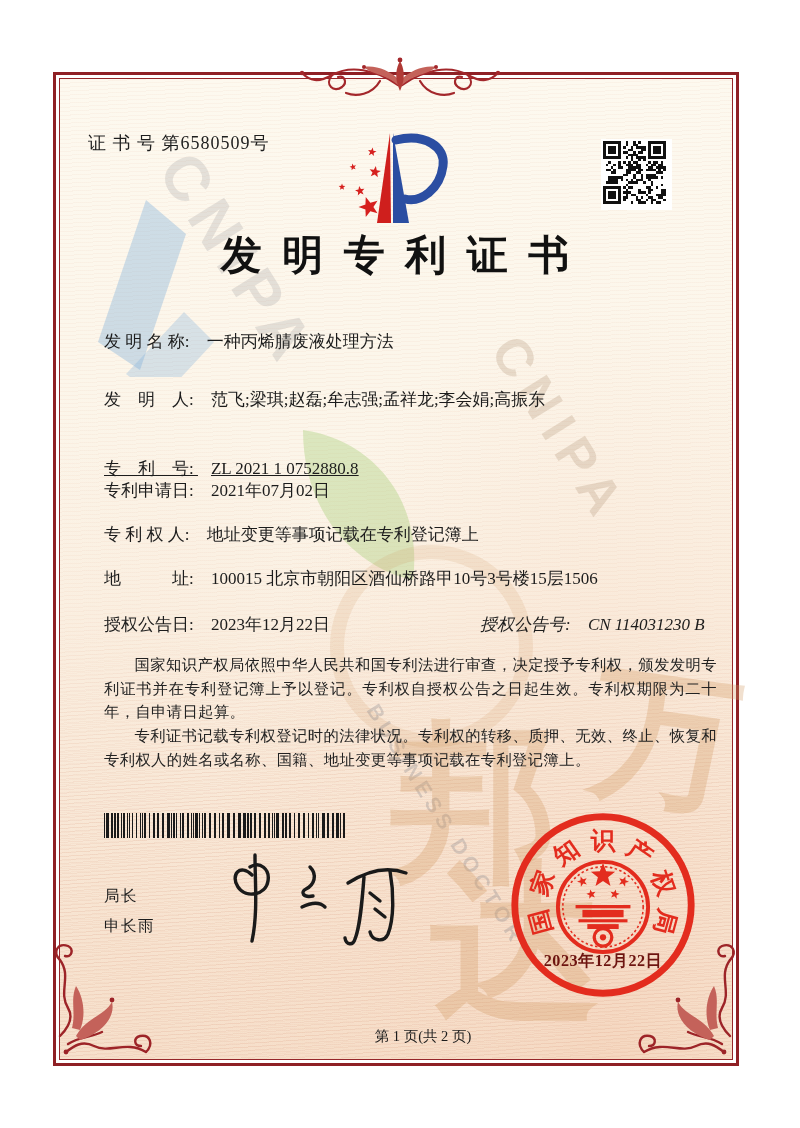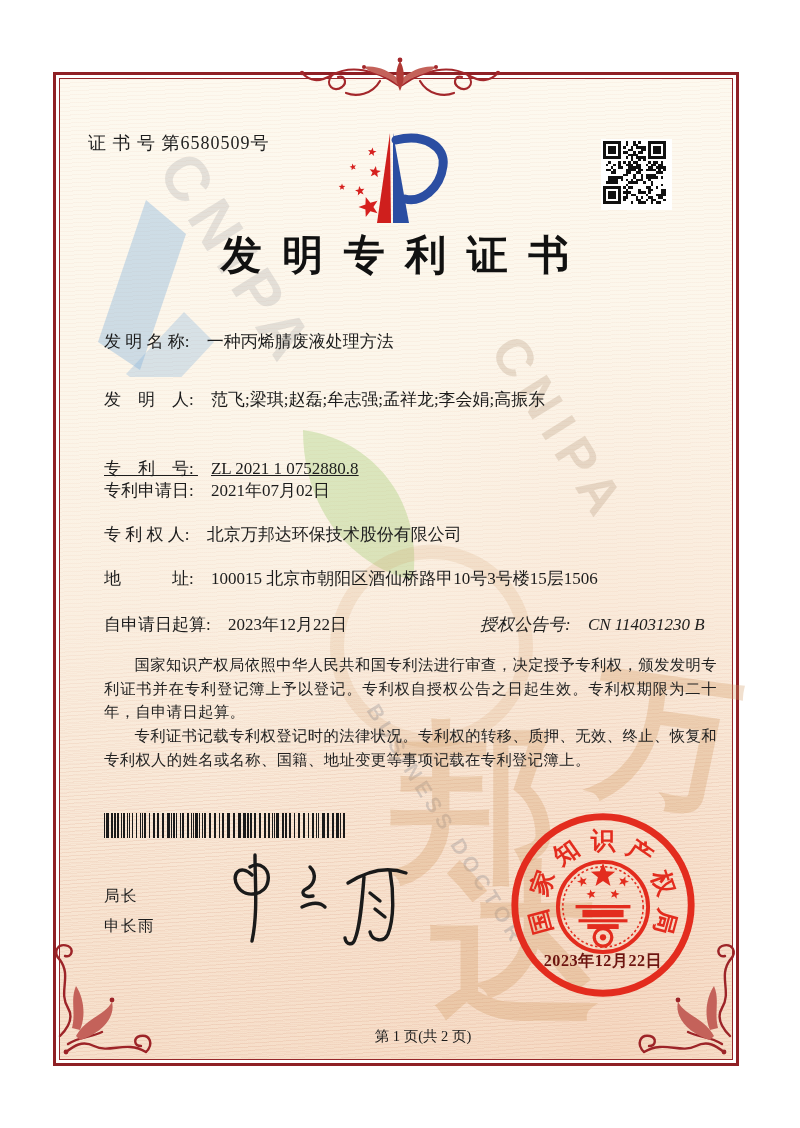--- a/index.html
+++ b/index.html
@@ -363,28 +363,28 @@
   <div class="field-row" style="top:388px;">
     <span class="flabel">发　明　人: </span><span class="fvalue">范飞;梁琪;赵磊;牟志强;孟祥龙;李会娟;高振东</span>
   </div>
   <div class="field-row" style="top:457px;text-decoration:underline;">
     <span class="flabel">专　利　号: </span><span class="fvalue">ZL 2021 1 0752880.8</span>
   </div>
   <div class="field-row" style="top:479px;">
     <span class="flabel">专利申请日: </span><span class="fvalue">2021年07月02日</span>
   </div>
   <div class="field-row" style="top:523px;">
-    <span class="flabel">专 利 权 人: </span><span class="fvalue">北京万邦达环保技术股份有限公司</span>
+    <span class="flabel">专 利 权 人: </span><span class="fvalue">地址变更等事项记载在专利登记簿上</span>
   </div>
   <div class="field-row" style="top:567px;">
     <span class="flabel">地　　　址: </span><span class="fvalue">100015 北京市朝阳区酒仙桥路甲10号3号楼15层1506</span>
   </div>
   <div class="field-row" style="top:613px;width:613px;">
     <span>
-      <span class="flabel">自申请日起算: </span><span class="fvalue">2023年12月22日</span>
+      <span class="flabel">授权公告日: </span><span class="fvalue">2023年12月22日</span>
     </span>
     <span class="pair2">
       <span class="flabel">授权公告号: </span><span class="fvalue">CN 114031230 B</span>
     </span>
   </div>
 
   <div class="legal" style="top:653px;">国家知识产权局依照中华人民共和国专利法进行审查，决定授予专利权，颁发发明专利证书并在专利登记簿上予以登记。专利权自授权公告之日起生效。专利权期限为二十年，自申请日起算。</div>
   <div class="legal" style="top:724px;">专利证书记载专利权登记时的法律状况。专利权的转移、质押、无效、终止、恢复和专利权人的姓名或名称、国籍、地址变更等事项记载在专利登记簿上。</div>
 
   <div class="barcode">

